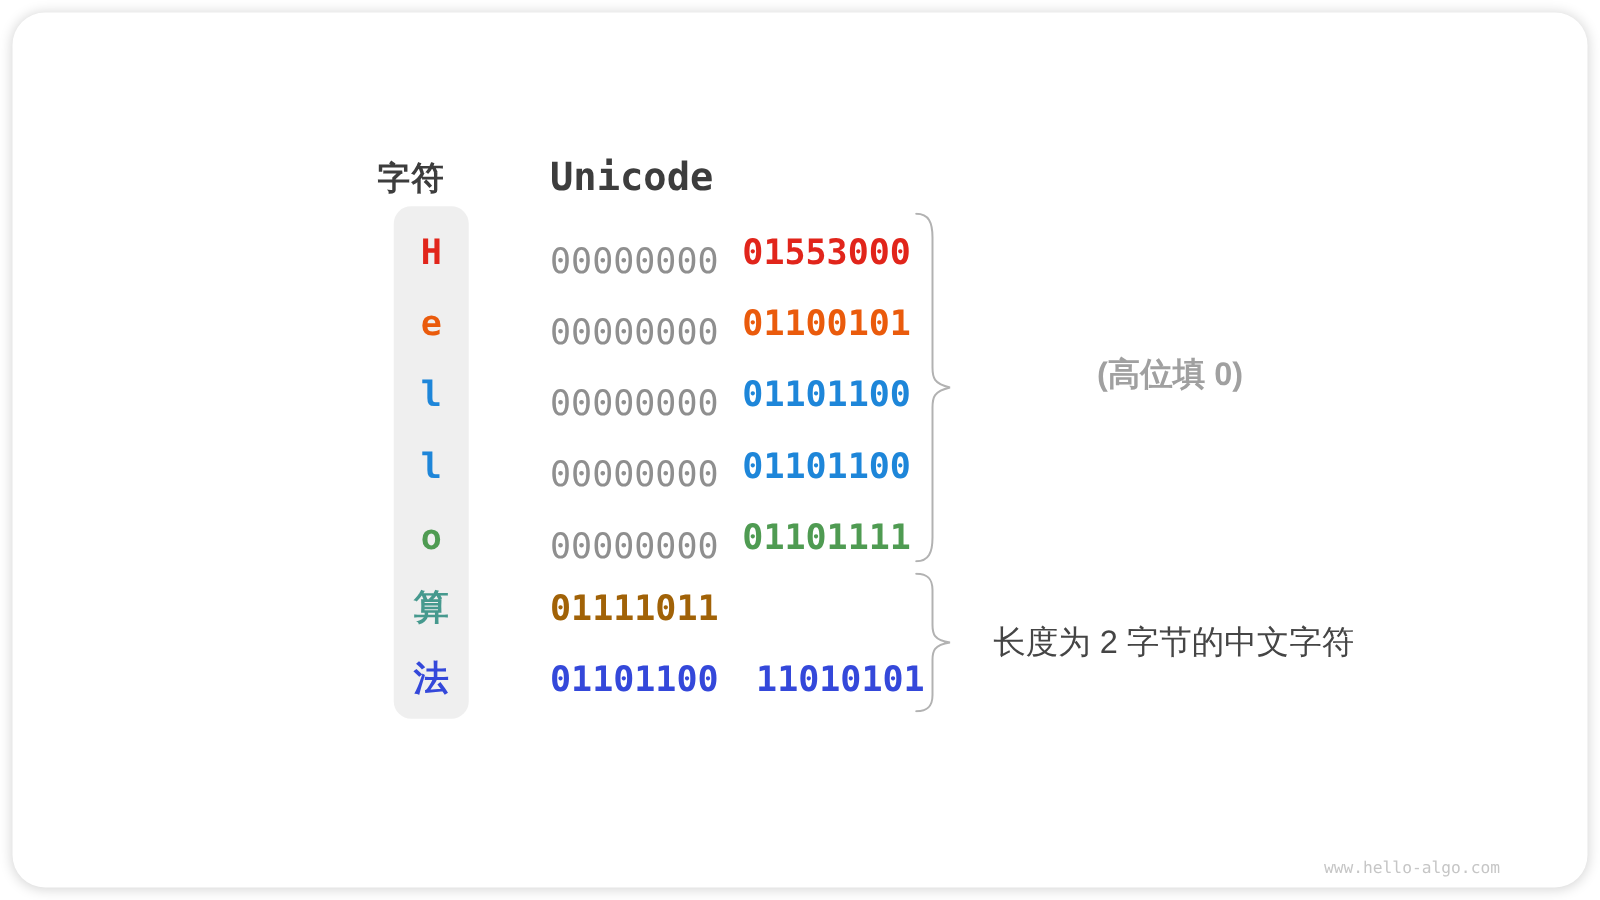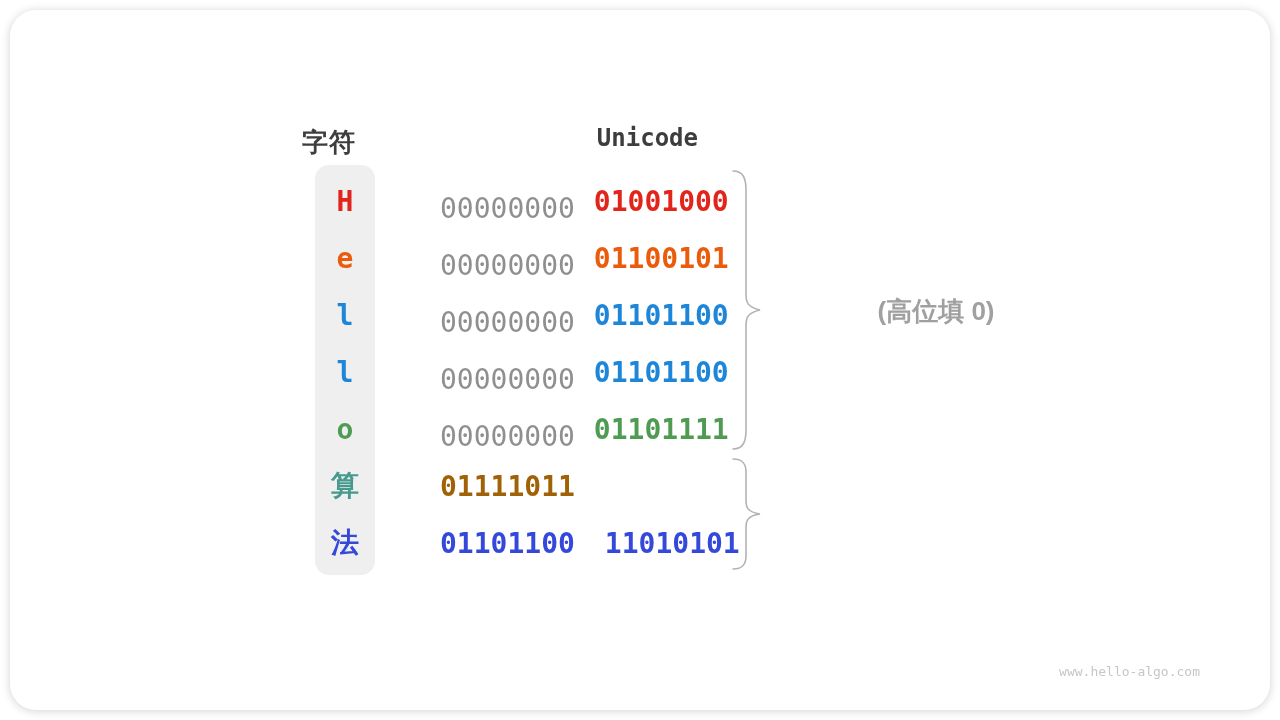--- a/index.html
+++ b/index.html
@@ -17,23 +17,23 @@
 
   
   .hdr-char {
     position: absolute; left: 287px; top: 115px; width: 64px;
     text-align: center;
     font-size: 26px; font-weight: 700; color: #3d3d3d;
     letter-spacing: 1px;
   }
   .hdr-unicode {
     position: absolute; left: 430px; top: 114px; width: 258px;
-    text-align: right;
+    text-align: left;
     font-family: "DejaVu Sans Mono", monospace;
-    font-size: 24px; font-weight: 700; color: #3d3d3d;
+    font-size: 31px; font-weight: 700; color: #3d3d3d;
   }
 
   
   .char-col-bg {
     position: absolute; left: 305px; top: 155px;
     width: 60px; height: 410px;
     background: #efefef;
     border-radius: 14px;
   }
 
@@ -56,47 +56,47 @@
   .dim { font-weight: 400; margin-top: 15px; }
 
   
   .brace { position: absolute; left: 721px; }
   .brace path { fill: none; stroke: #b2b2b2; stroke-width: 1.6; stroke-linecap: round; }
 
   
   .annotation { position: absolute; text-align: center; font-size: 26px; color: #454545; }
   .ann-english { left: 752px; top: 266px; width: 348px; }
   .ann-english .line2 {
-    margin-top: 18px;
+    margin-top: 6px;
     color: #a0a0a0; font-weight: 700;
   }
   .ann-chinese { left: 755px; top: 486px; width: 348px; }
 
   
   .watermark {
-    position: absolute; right: 70px; top: 654px;
+    position: absolute; right: 70px; top: 677px;
     font-family: "DejaVu Sans Mono", monospace;
     font-size: 13px; color: #c6c6c6;
   }
 </style>
 </head>
 <body>
 
 <div class="card">
 
   <div class="hdr-char">字符</div>
   <div class="hdr-unicode">Unicode</div>
 
   <div class="char-col-bg"></div>
 
   <div class="row" style="top:163px">
     <div class="char-cell" style="color: rgb(225, 37, 27);">H</div>
     <div class="bin">
       <span class="byte1 dim" style="color: rgb(143, 143, 143);">00000000</span>
-      <span class="byte2" style="color: rgb(225, 37, 27);">01001000</span>
+      <span class="byte2" style="color: rgb(225, 37, 27);">01553000</span>
     </div>
   </div>
 
   <div class="row" style="top:220px">
     <div class="char-cell" style="color: rgb(234, 91, 12);">e</div>
     <div class="bin">
       <span class="byte1 dim" style="color: rgb(143, 143, 143);">00000000</span>
       <span class="byte2" style="color: rgb(234, 91, 12);">01100101</span>
     </div>
   </div>
@@ -143,16 +143,19 @@
   <svg class="brace" style="top:160px" width="32" height="280" viewBox="0 0 32 280" aria-hidden="true">
     <path d="M2 1 C12 1 15 8 15 20 L15 124 C15 132 16 137 29 140 C16 143 15 148 15 156 L15 260 C15 272 12 279 2 279"></path>
   </svg>
   <svg class="brace" style="top:448px" width="32" height="112" viewBox="0 0 32 112" aria-hidden="true">
     <path d="M2 1 C12 1 15 6 15 14 L15 42 C15 49 16 54 29 56 C16 58 15 63 15 70 L15 98 C15 106 12 111 2 111"></path>
   </svg>
 
   <div class="annotation ann-english">
     <div class="line2">(高位填 0)</div>
   </div>
+  <div class="annotation ann-chinese">
+    <div class="line1">长度为 2 字节的中文字符</div>
+  </div>
 
   <div class="watermark">www.hello-algo.com</div>
 
 </div>
 
 </body></html>

